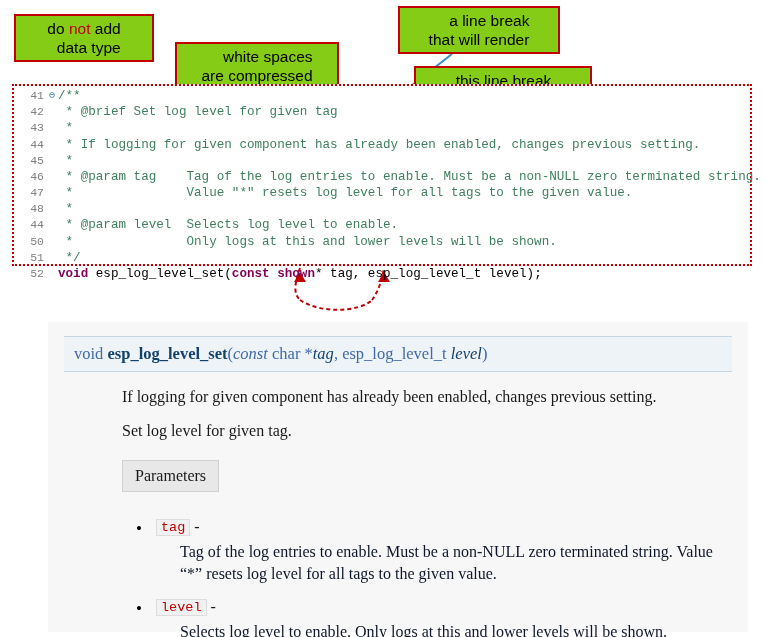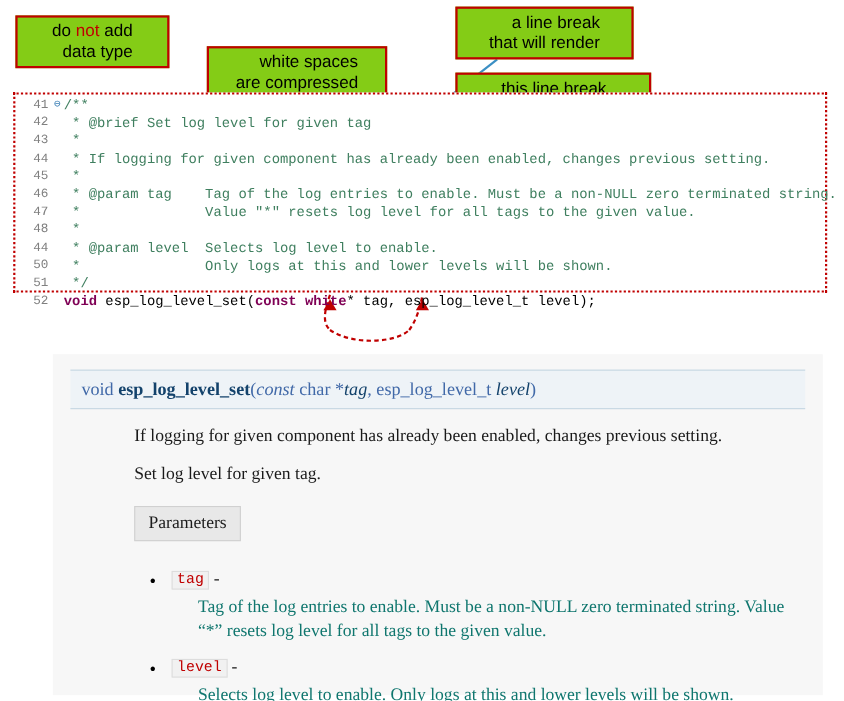--- a/index.html
+++ b/index.html
@@ -29,22 +29,22 @@
     align-items: center;
     justify-content: center;
     padding: 4px 6px;
     box-sizing: border-box;
   }
   .callout .hl {
     color: #C00000;
   }
 
   #callout-datatype { left: 14px;  top: 14px;  width: 140px; height: 48px; }
-  #callout-spaces   { left: 188px; top: 42px;  width: 164px; height: 48px; }
-  #callout-break-render   { left: 414px; top: 6px;  width: 162px; height: 48px; }
+  #callout-spaces   { left: 175px; top: 42px;  width: 164px; height: 48px; }
+  #callout-break-render   { left: 398px; top: 6px;  width: 162px; height: 48px; }
   #callout-break-norender { left: 414px; top: 66px; width: 178px; height: 48px; }
 
   
   .connector {
     position: absolute;
     left: 0; top: 0;
     width: 767px; height: 637px;
     pointer-events: none;
   }
 
@@ -55,21 +55,21 @@
     top: 84px;
     width: 740px;
     height: 182px;
     border: 2px dotted #C00000;
     background: #ffffff;
     box-sizing: border-box;
     padding: 2px 0 0 0;
   }
   .code-row {
     display: flex;
-    align-items: center;
+    align-items: flex-end;
     height: 16.2px;
     font-family: "Liberation Mono", monospace;
     font-size: 12.6px;
     line-height: 16.2px;
     white-space: pre;
   }
   .gutter {
     width: 30px;
     min-width: 30px;
     text-align: right;
@@ -155,21 +155,21 @@
     color: #C00000;
     background: #f1f1f1;
     border: 1px solid #dddddd;
     padding: 0 4px;
     vertical-align: 1px;
   }
   .param-desc {
     margin: 5px 0 0 24px;
     font-family: "Liberation Serif", serif;
     font-size: 16px;
-    color: #0f766e;
+    color: #0f172a;
     line-height: 1.35;
   }
 </style>
 </head>
 <body>
 
 <svg class="connector">
 
   <line x1="228" y1="90" x2="150" y2="172" stroke="#3b8fc4" stroke-width="2"></line>
 
@@ -266,21 +266,21 @@
 
   <div class="code-row">
     <span class="gutter">51</span>
     <span class="fold"></span>
     <span class="code-text"> */</span>
   </div>
 
   <div class="code-row">
     <span class="gutter">52</span>
     <span class="fold"></span>
-    <span class="code-text"><span class="kw">void</span><span class="plain"> esp_log_level_set(</span><span class="kw">const white</span><span class="plain">* tag, esp_log_level_t level);</span></span>
+    <span class="code-text"><span class="kw">void</span><span class="plain"> esp_log_level_set(</span><span class="kw">const shown</span><span class="plain">* tag, esp_log_level_t level);</span></span>
   </div>
 
 </div>
 
 <div id="doc-panel">
 
   <div id="doc-signature"><span class="sig-type">void</span> <span class="sig-name">esp_log_level_set</span><span class="sig-punct">(</span><span class="sig-kw">const</span><span class="sig-type"> char *</span><span class="sig-param">tag</span><span class="sig-punct">, </span><span class="sig-type">esp_log_level_t </span><span class="sig-param">level</span><span class="sig-punct">)</span></div>
 
   <div class="doc-para">If logging for given component has already been enabled, changes previous setting.</div>
 

